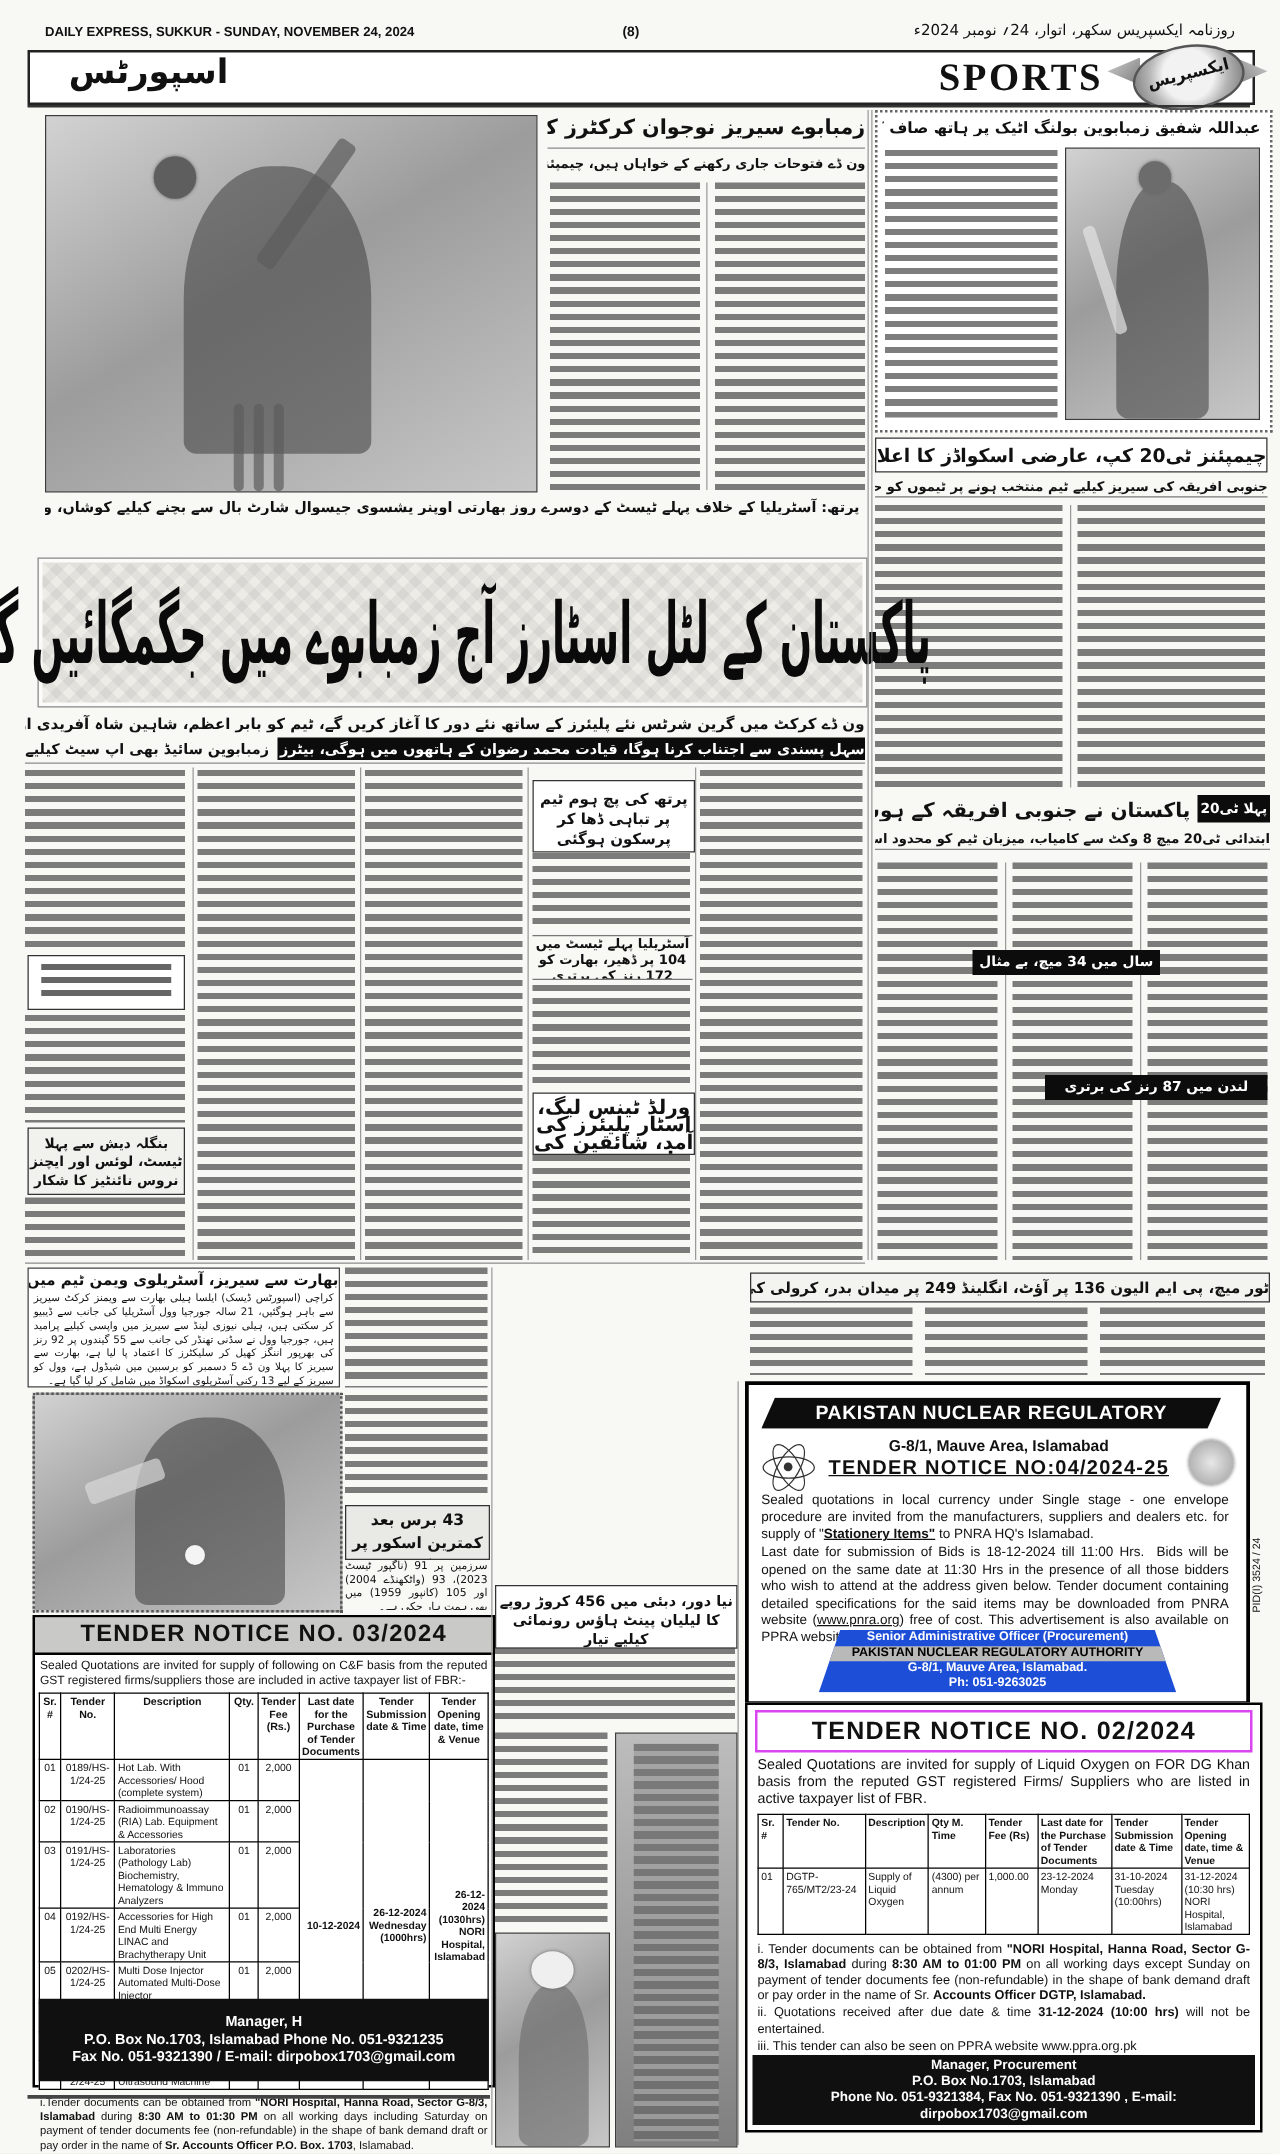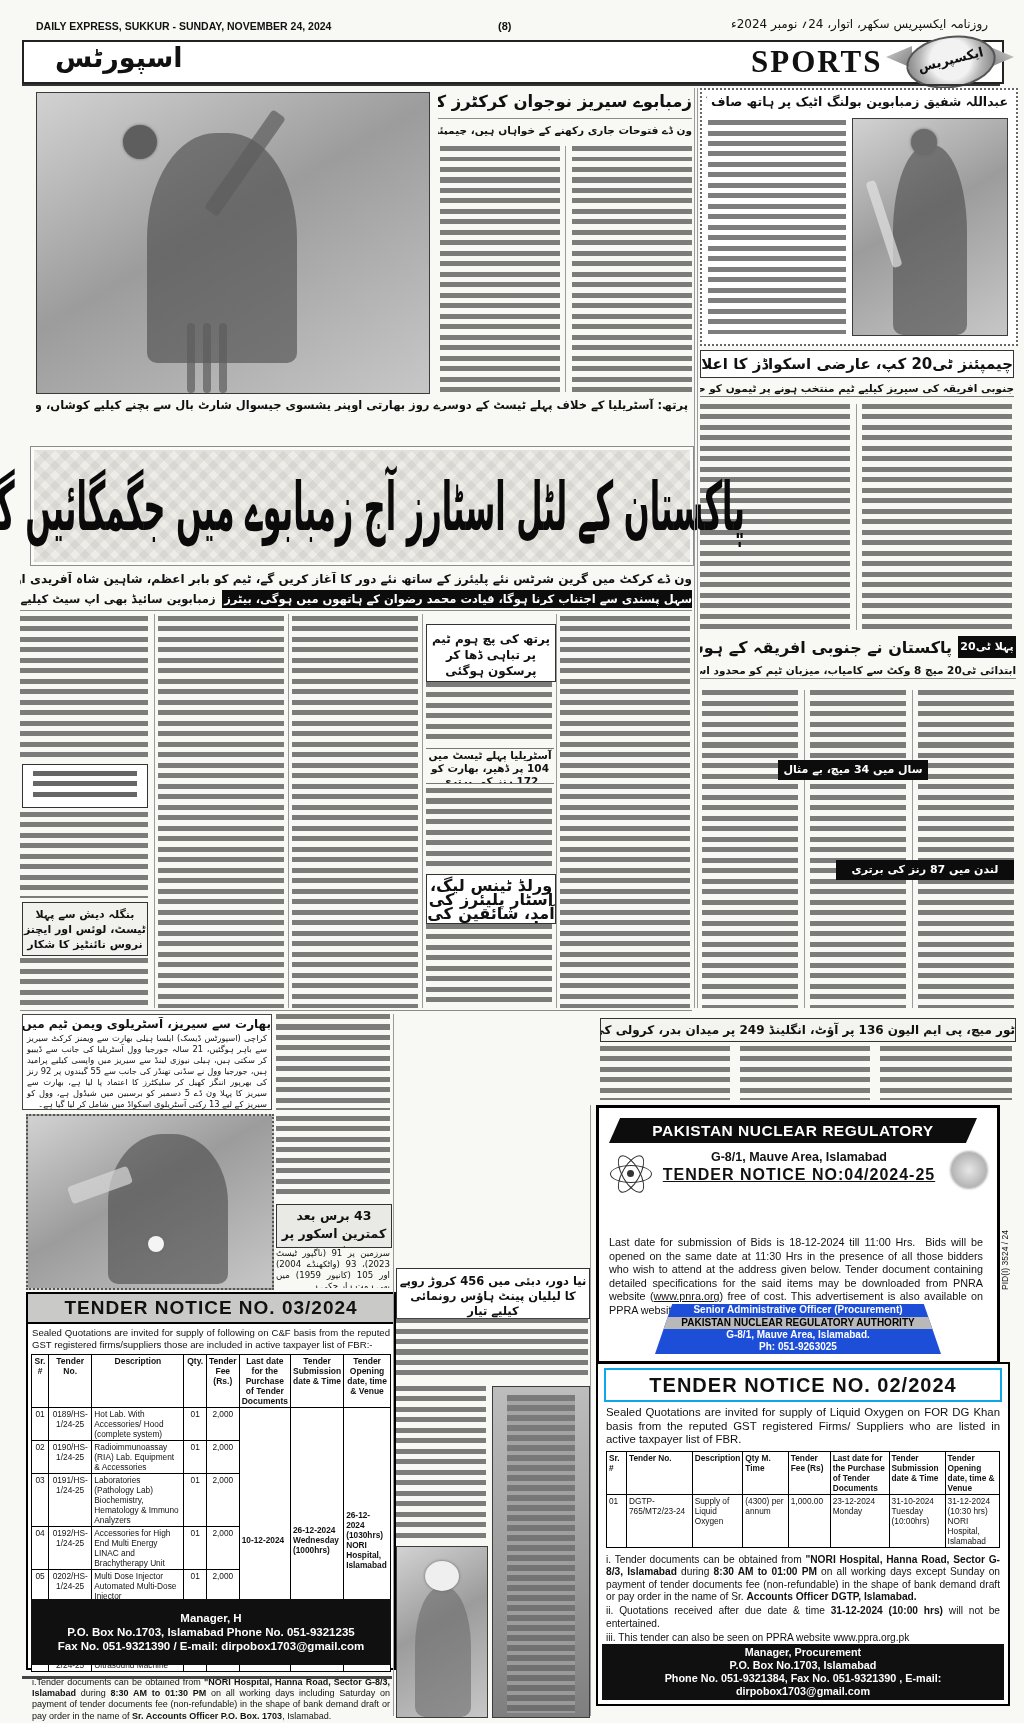--- a/index.html
+++ b/index.html
@@ -47,21 +47,21 @@
     box-shadow:inset 0 0 0 3px #fbfbf9;display:flex;align-items:center;justify-content:center;}
   #banner .big{white-space:nowrap;font-size:33px;font-weight:bold;transform:scale(.92,2.05);color:#0a0a0a;}
 
   
   table{border-collapse:collapse;width:100%;background:#fff;}
   th,td{border:1px solid #000;padding:1px 2px;font-family:"Liberation Sans",sans-serif;vertical-align:top;}
   #t3tab th{font-size:8.5px;text-align:center;vertical-align:top;}
   #t3tab td{font-size:8.3px;}
   #t2tab th{font-size:8.3px;text-align:left;}
   #t2tab td{font-size:8.3px;}
-  .merge{text-align:left;vertical-align:middle !important;font-weight:bold;}
+  .merge{text-align:right;vertical-align:middle !important;font-weight:bold;}
   .num{text-align:center;}
   .note{font-family:"Liberation Sans",sans-serif;margin:2px 0;}
   .tfoot{background:#101010;color:#fff;font-weight:bold;text-align:center;font-family:"Liberation Sans",sans-serif;}
 
   
   #pnra{left:596px;top:1105px;width:398px;height:253px;border:3px solid #000;background:#fff;}
   #pnra-head{position:absolute;left:10px;top:10px;width:368px;height:25px;background:#0d0d0d;color:#fff;
      font-family:"Liberation Sans",sans-serif;font-weight:bold;font-size:15.5px;text-align:center;line-height:25px;
      clip-path:polygon(3% 0,100% 0,97% 100%,0 100%);letter-spacing:.5px;}
   .atom{position:absolute;width:44px;height:44px;}
@@ -306,32 +306,33 @@
     <div id="pnra-head">PAKISTAN NUCLEAR REGULATORY AUTHORITY</div>
     <div class="atom" style="left:10px;top:44px;">
         <i></i>
         <i></i>
         <i></i>
         <b></b>
       </div>
     <div class="abs ball" style="left:352px;top:44px;width:36px;height:36px;background:radial-gradient(#e7e7e7,#9d9d9d);"></div>
     <div class="abs sans b ctr" style="left:60px;top:42px;width:280px;font-size:12.5px;">G-8/1, Mauve Area, Islamabad</div>
     <div class="abs sans b ctr" style="left:60px;top:58px;width:280px;font-size:16px;letter-spacing:1px;text-decoration:underline;">TENDER NOTICE NO:04/2024-25</div>
+    <div class="abs fineprint" style="left:10px;top:86px;width:374px;font-size:10.8px;line-height:13.6px;text-align:justify;">Sealed quotations in local currency under Single stage - one envelope procedure are invited from the manufacturers, suppliers and dealers etc. for supply of "<b><u>Stationery Items"</u></b> to PNRA HQ's Islamabad.</div>
     <div class="abs fineprint" style="left:10px;top:128px;width:374px;font-size:10.8px;line-height:13.6px;text-align:justify;">Last date for submission of Bids is 18-12-2024 till 11:00 Hrs.&nbsp; Bids will be opened on the same date at 11:30 Hrs in the presence of all those bidders who wish to attend at the address given below. Tender document containing detailed specifications for the said items may be downloaded from PNRA website (<u>www.pnra.org</u>) free of cost. This advertisement is also available on PPRA website at (<u>www.ppra.org.pk</u>).</div>
     <div id="pnra-foot">
       <div>Senior Administrative Officer (Procurement)</div>
       <div class="g">PAKISTAN NUCLEAR REGULATORY AUTHORITY</div>
       <div>G-8/1, Mauve Area, Islamabad.</div>
       <div>Ph: 051-9263025</div>
     </div>
   </div>
   <div class="abs sans" style="left:1000px;top:1290px;font-size:8.5px;transform:rotate(-90deg);transform-origin:left top;white-space:nowrap;">PID(I) 3524 / 24</div>
 
   <div class="abs" style="left:596px;top:1362px;width:410px;height:340px;border:2px solid #000;background:#fff;">
-    <div class="sans b ctr" style="margin:4px 6px 0 6px;border:2px solid #0ea5e9;font-size:20px;line-height:30px;letter-spacing:1px;">TENDER NOTICE NO. 02/2024</div>
+    <div class="sans b ctr" style="margin:4px 6px 0 6px;border:2px solid #d946ef;font-size:20px;line-height:30px;letter-spacing:1px;">TENDER NOTICE NO. 02/2024</div>
     <div class="fineprint" style="font-size:11.4px;line-height:13.6px;padding:4px 8px 2px 8px;text-align:justify;">Sealed Quotations are invited for supply of Liquid Oxygen on FOR DG Khan basis from the reputed GST registered Firms/ Suppliers who are listed in active taxpayer list of FBR.</div>
     <table id="t2tab" style="margin:2px 8px;width:calc(100% - 16px);">
       <thead>
           <tr id="t2head">
             <th style="width: 16px;">Sr. #</th>
             <th style="width: 64px;">Tender No.</th>
             <th style="width: 44px;">Description</th>
             <th style="width: 44px;">Qty M. Time</th>
             <th style="width: 38px;">Tender Fee (Rs)</th>
             <th style="width: 56px;">Last date for the Purchase of Tender Documents</th>

